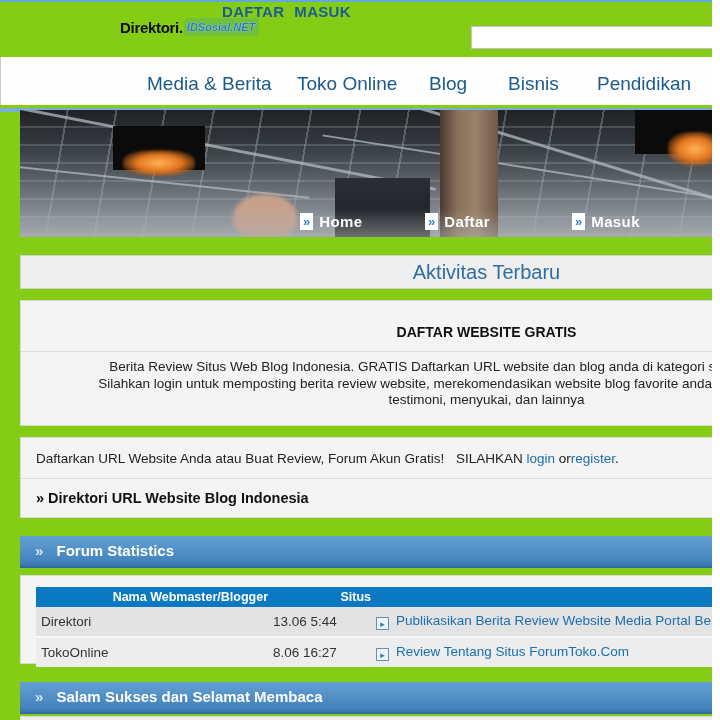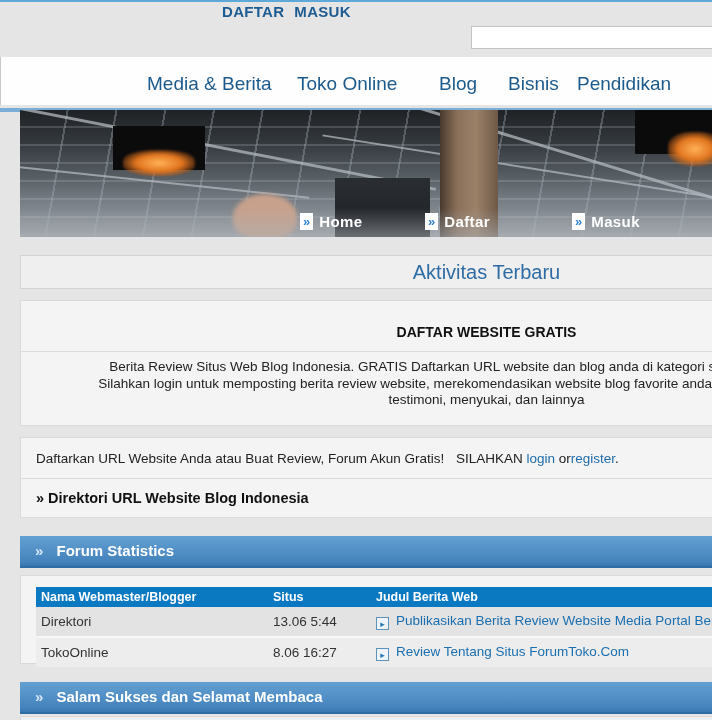--- a/index.html
+++ b/index.html
@@ -1,19 +1,19 @@
 <!DOCTYPE html>
 <html><head>
 <meta charset="utf-8">
 <style>
   * { margin:0; padding:0; box-sizing:border-box; }
   html,body { background:#ffffff; }
   #page {
     position:relative; width:712px; height:720px; overflow:hidden;
-    background:#e5e5e5; font-family:"Liberation Sans", sans-serif;
+    background:#84cc16; font-family:"Liberation Sans", sans-serif;
   }
   
   .top-line { position:absolute; left:0; top:0; width:720px; height:2px; background:#5ea9d8; }
   .top-links { position:absolute; left:222px; top:3px; display:flex; gap:10px; }
   .top-links a { color:#1d5c92; font-weight:bold; font-size:15px; letter-spacing:.3px; text-decoration:none; }
   .logo { position:absolute; left:120px; top:18px; display:flex; align-items:center; cursor:pointer; }
   .logo-text { font-weight:800; font-size:15px; color:#0d0d0d; letter-spacing:-.3px; }
   .logo-badge { background:#6fc13c; color:#2a74d4; font-weight:800; font-style:italic;
     font-size:11px; padding:3px 4px 3px 3px; border-radius:4px; margin-left:1px;
     text-shadow:0 0 1px #eaffea; }
@@ -74,21 +74,21 @@
   .register-div { margin-top:12px; border-top:1px solid #dcdcdc; }
   .dir-heading { padding:11px 0 0 15px; font-weight:bold; font-size:14.5px; color:#111; }
   .bar { height:32px; background:linear-gradient(180deg,#63a0d2 0%,#4583bd 85%, #3a77b0 100%);
     border-bottom:2px solid #2e6da4; color:#fff; font-weight:bold; font-size:15px;
     line-height:30px; padding-left:15px; }
   .bar .chev { color:#d6e6f4; margin-right:9px; }
   .forum-bar { top:536px; }
   .closing-bar { top:682px; }
   .table-box { top:575px; height:89px; padding:11px 0 0 15px; }
   table { width:900px; border-collapse:collapse; table-layout:fixed; }
-  th { background:#0b78c2; color:#fff; font-weight:bold; font-size:12.5px; text-align:left;
+  th { background:#0b78c2; color:#fff; font-weight:bold; font-size:12.5px; text-align:right;
     padding:3px 0 3px 5px; }
   td { font-size:13.5px; color:#333; padding-left:5px; }
   tr.r1 { background:#e3e3e3; height:30px; }
   tr.r2 { background:#ededed; height:30px; border-top:2px solid #f7f7f7; }
   .col1 { width:232px; } .col2 { width:103px; }
   td a { color:#1a6fb0; text-decoration:none; }
   .post-icon { display:inline-block; width:13px; height:13px; border:1px solid #5c93bd;
     background:#eef4f9; color:#2a77b5; font-size:9px; line-height:12px; text-align:center;
     margin-right:7px; vertical-align:-2px; cursor:pointer; }
   .bottom-box { top:716px; height:20px; background:#efefef; border:1px solid #d9d9d9; }
@@ -98,29 +98,33 @@
 
 <div id="page">
 
   <div class="top-line"></div>
 
   <div class="top-links">
     <a href="#">DAFTAR</a>
     <a href="#">MASUK</a>
   </div>
 
+  <div class="logo">
+    <span class="logo-text">Direktori.</span>
+    <span class="logo-badge">IDSosial.NET</span>
+  </div>
 
   <input class="search-box" type="text" value="" style="">
 
   <div class="nav">
     <a href="#" style="left:146px">Media &amp; Berita</a>
     <a href="#" style="left:296px">Toko Online</a>
-    <a href="#" style="left:438px">Blog</a>
+    <a href="#" style="left:428px">Blog</a>
     <a href="#" style="left:507px">Bisnis</a>
-    <a href="#" style="left:576px">Pendidikan</a>
+    <a href="#" style="left:596px">Pendidikan</a>
   </div>
 
   <div class="hero-rule"></div>
 
   <div class="hero">
     <div class="beam beam1"></div>
     <div class="beam beam2"></div>
     <div class="beam beam3"></div>
     <div class="beam beam4"></div>
     <div class="lamp lamp-left"></div>

